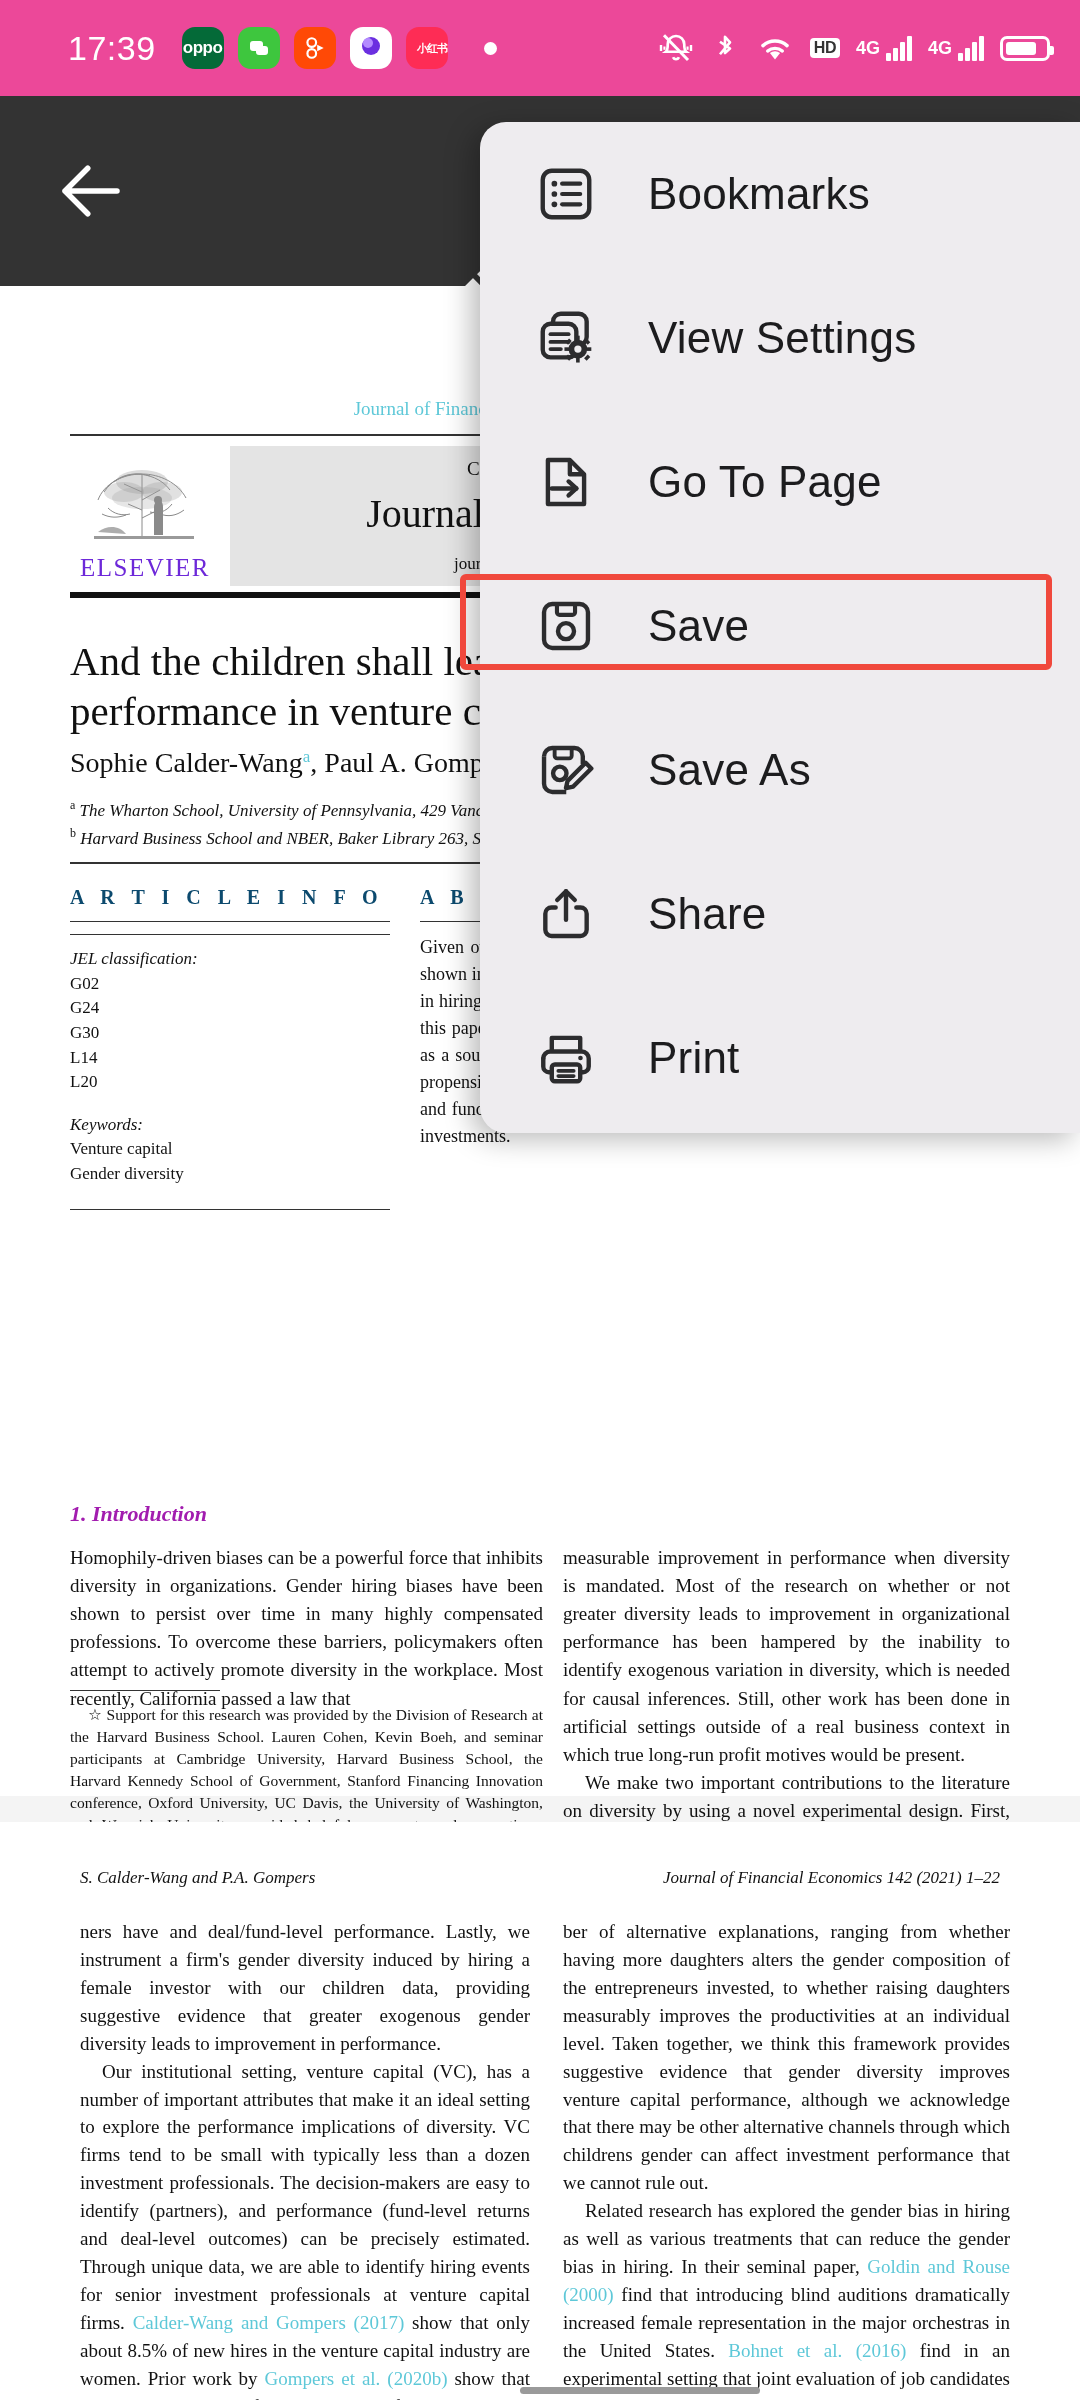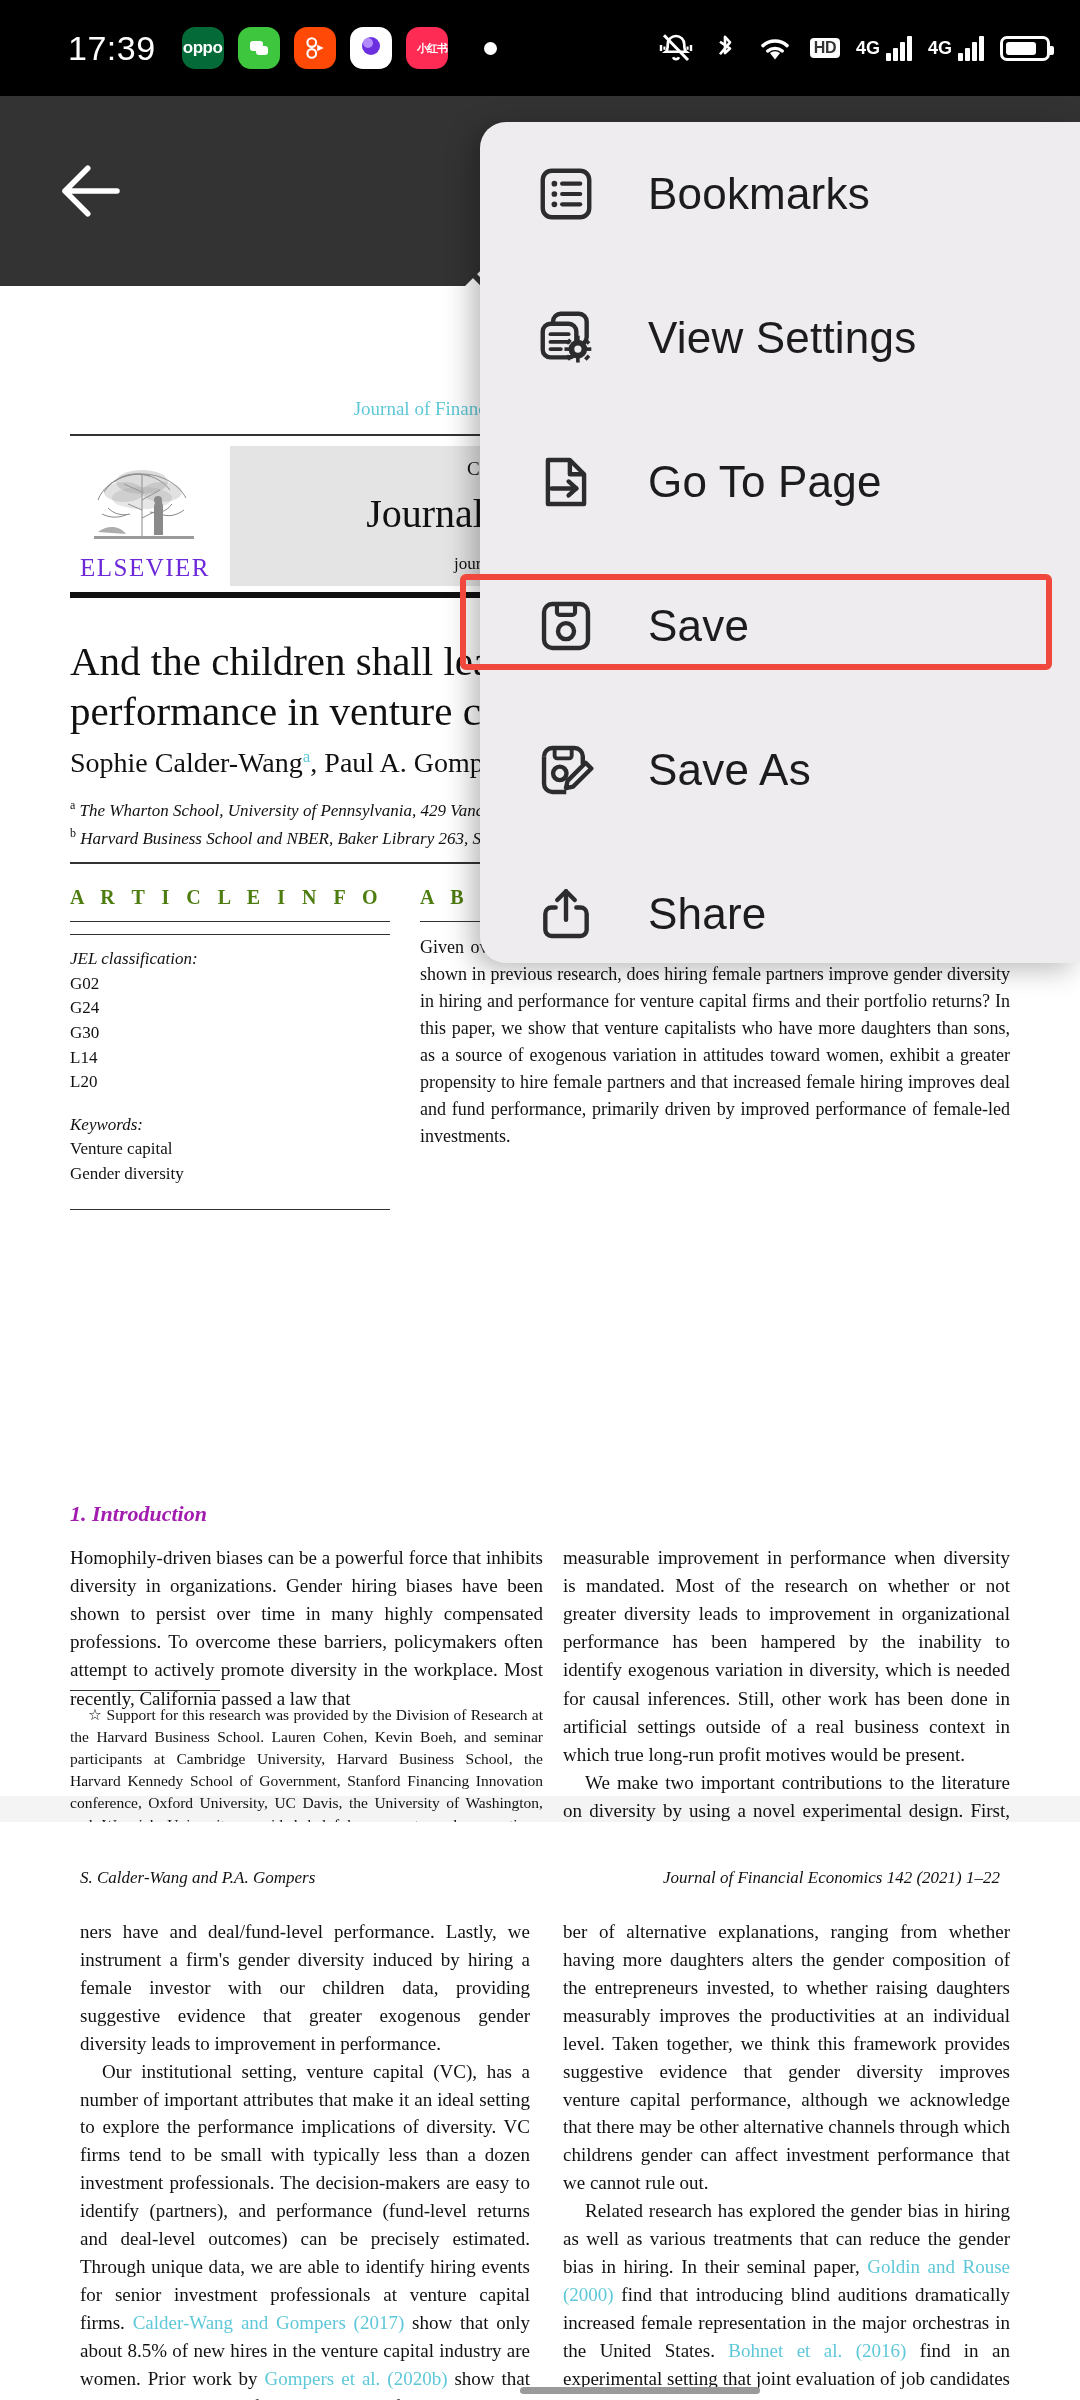--- a/index.html
+++ b/index.html
@@ -2,21 +2,21 @@
 <html><head>
 <meta charset="utf-8">
 <style>
   * { margin:0; padding:0; box-sizing:border-box; }
   html,body { width:1080px; height:2400px; overflow:hidden; background:#e9e9e9;
     font-family:"Liberation Sans", sans-serif; }
   #root { position:relative; width:1080px; height:2400px; overflow:hidden; background:#f2f2f2; }
 
   
   .statusbar { position:absolute; left:0; top:0; width:1080px; height:96px;
-    background:#000000; display:flex; align-items:center; padding:0 30px; }
+    background:#ec4899; display:flex; align-items:center; padding:0 30px; }
   .sb-time { color:#ffffff; font-size:34px; letter-spacing:0.5px; margin-left:38px; font-weight:400; }
   .sb-apps { display:flex; align-items:center; gap:14px; margin-left:26px; }
   .appicon { width:42px; height:42px; border-radius:13px; display:flex; align-items:center;
     justify-content:center; font-size:13px; color:#fff; font-weight:bold; overflow:hidden; }
   .ai-oppo { background:#046a38; font-size:17px; letter-spacing:-0.5px; }
   .ai-wechat { background:#3ec63e; }
   .ai-kuaishou { background:#ff4906; font-size:17px; }
   .ai-purple { background:#ffffff; }
   .ai-xhs { background:#fe2c55; font-size:11px; letter-spacing:-1px;padding-left:11px; }
   .sb-dot { width:13px; height:13px; border-radius:50%; background:#fff; margin-left:22px; }
@@ -70,21 +70,21 @@
     font-family:"Liberation Serif", serif; font-size:28px; color:#111; }
   .authors sup { font-size:17px; color:#5ec8d8; }
   .affil { position:absolute; left:70px; top:510px; width:940px;
     font-family:"Liberation Serif", serif; font-style:italic; font-size:17px; line-height:1.55; color:#111; }
   .affil sup { font-style:normal; font-size:12px; }
 
   .rule-ai { position:absolute; left:70px; top:576px; width:940px; height:2px; background:#333; }
   .col-left { position:absolute; left:70px; top:600px; width:320px; }
   .col-right { position:absolute; left:420px; top:600px; width:590px; }
   .sechead { font-family:"Liberation Serif", serif; font-size:20px; letter-spacing:6px;
-    color:#4d7c0f; font-weight:600; }
+    color:#0c4a6e; font-weight:600; }
   .thinrule { height:1px; background:#333; margin:12px 0 12px 0; }
   .meta { font-family:"Liberation Serif", serif; font-size:17px; line-height:1.45; color:#111; }
   .meta i { font-style:italic; }
   .absbody { font-family:"Liberation Serif", serif; font-size:18px; line-height:1.5;
     text-align:justify; color:#111; }
 
   .introhead { position:absolute; left:70px; top:1215px; font-family:"Liberation Serif", serif;
     font-size:22px; font-weight:700; color:#a21caf;font-style:italic; }
   .introtext { position:absolute; left:70px; top:1258px; width:473px;
     font-family:"Liberation Serif", serif; font-size:19px; line-height:1.48;
@@ -108,21 +108,21 @@
     font-style:italic; font-size:17px; color:#111; }
   .p2-col-l { position:absolute; left:80px; top:96px; width:450px;
     font-family:"Liberation Serif", serif; font-size:19px; line-height:1.47;
     text-align:justify; color:#111; }
   .p2-col-r { position:absolute; left:563px; top:96px; width:447px;
     font-family:"Liberation Serif", serif; font-size:19px; line-height:1.47;
     text-align:justify; color:#111; }
   .p2-col-l a, .p2-col-r a { color:#5ec8d8; text-decoration:none; }
 
   
-  .menu { position:absolute; left:480px; top:122px; width:600px; height:841px;
+  .menu { position:absolute; left:480px; top:122px; width:600px; height:1011px;
     background:#eeecef; border-radius:26px 0 0 26px;
     box-shadow:-8px 6px 28px rgba(0,0,0,0.28); overflow:hidden; }
   .menu-item { height:144px; display:flex; align-items:center; padding-left:52px; cursor:pointer; }
   .menu-icon { width:68px; height:68px; flex:0 0 68px; display:flex; align-items:center;
     justify-content:center; }
   .menu-label { margin-left:48px; font-size:44px; color:#1c1c1e; letter-spacing:0.2px; }
   .highlight-box { position:absolute; left:460px; top:574px; width:592px; height:96px;
     border:6px solid #f0483c; border-radius:6px; pointer-events:none; }
 
   

